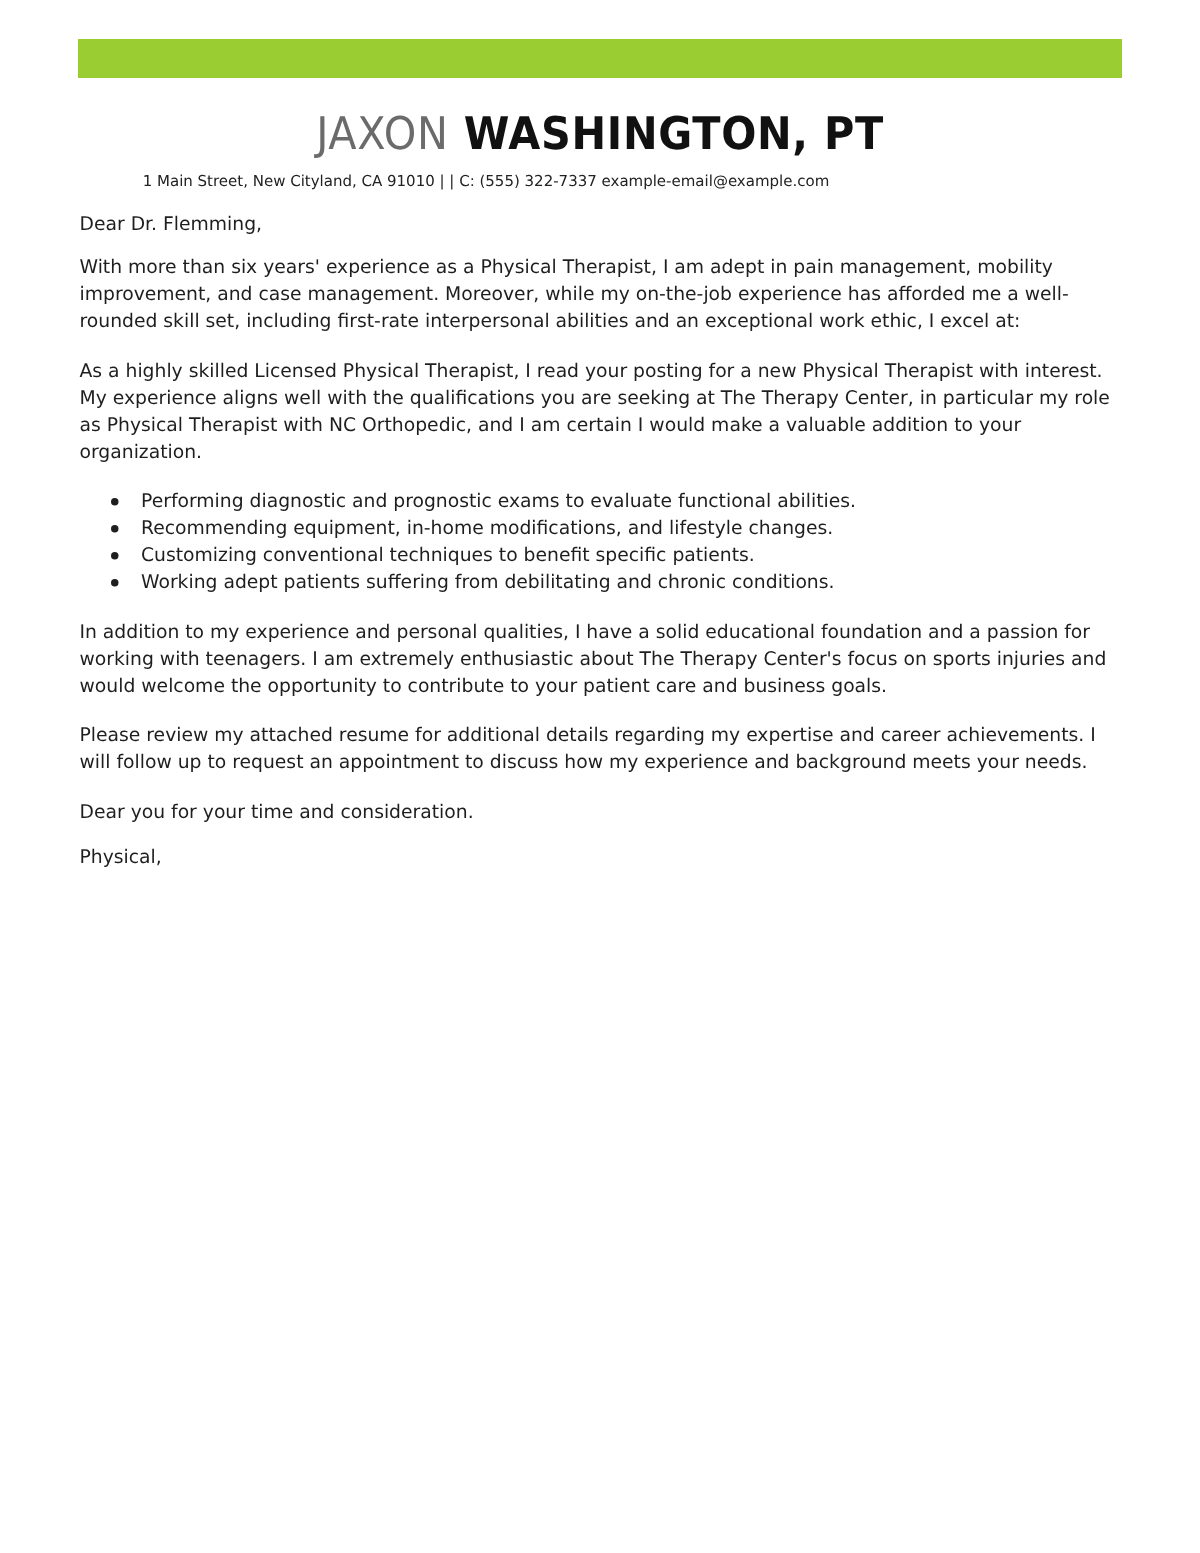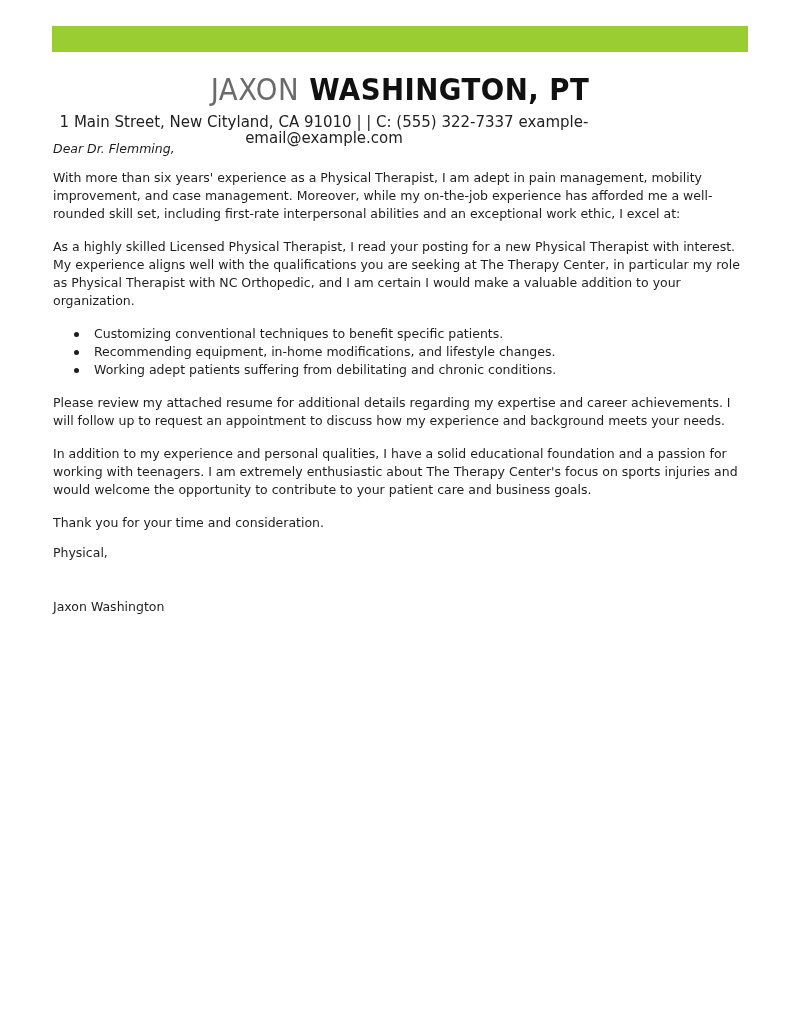--- a/index.html
+++ b/index.html
@@ -38,37 +38,37 @@
       transform-origin: center;
     }
     .name-first { color: #6b6b6b; font-weight: normal; }
     .name-last { color: #111111; }
     .contact-line {
       position: absolute;
       left: 0;
       top: 114px;
       width: 648px;
       text-align: center;
-      font-size: 15px;
+      font-size: 10px;
       line-height: 16px;
       color: #222;
     }
     .letter-body {
       position: absolute;
       left: 53px;
       top: 140px;
       width: 700px;
       font-size: 12.5px;
       line-height: 18px;
       color: #1e1e1e;
     }
     .letter-body p {
       margin: 0 0 15px 0;
     }
-    .salutation { margin-bottom: 11px !important; font-style: italic; }
+    .salutation { margin-bottom: 11px !important; }
     ul.skills {
       margin: 0 0 15px 0;
       padding: 0 0 0 41px;
       list-style: none;
     }
     ul.skills li {
       position: relative;
       line-height: 18px;
     }
     ul.skills li .bullet {
@@ -93,22 +93,22 @@
   <span class="name-last">WASHINGTON, PT</span>
 </div>
 
 <div class="contact-line">1 Main Street, New Cityland, CA 91010 | | C: (555) 322-7337 example-email@example.com</div>
 
 <div class="letter-body">
   <p class="salutation">Dear Dr. Flemming,</p>
   <p>With more than six years' experience as a Physical Therapist, I am adept in pain management, mobility improvement, and case management. Moreover, while my on-the-job experience has afforded me a well-rounded skill set, including first-rate interpersonal abilities and an exceptional work ethic, I excel at:</p>
   <p>As a highly skilled Licensed Physical Therapist, I read your posting for a new Physical Therapist with interest. My experience aligns well with the qualifications you are seeking at The Therapy Center, in particular my role as Physical Therapist with NC Orthopedic, and I am certain I would make a valuable addition to your organization.</p>
   <ul class="skills">
+    <li><span class="bullet"></span><span>Performing diagnostic and prognostic exams to evaluate functional abilities.</span></li>
+    <li><span class="bullet"></span><span>Recommending equipment, in-home modifications, and lifestyle changes.</span></li>
     <li><span class="bullet"></span><span>Customizing conventional techniques to benefit specific patients.</span></li>
-    <li><span class="bullet"></span><span>Recommending equipment, in-home modifications, and lifestyle changes.</span></li>
     <li><span class="bullet"></span><span>Working adept patients suffering from debilitating and chronic conditions.</span></li>
   </ul>
+  <p>In addition to my experience and personal qualities, I have a solid educational foundation and a passion for working with teenagers. I am extremely enthusiastic about The Therapy Center's focus on sports injuries and would welcome the opportunity to contribute to your patient care and business goals.</p>
   <p>Please review my attached resume for additional details regarding my expertise and career achievements. I will follow up to request an appointment to discuss how my experience and background meets your needs.</p>
-  <p>In addition to my experience and personal qualities, I have a solid educational foundation and a passion for working with teenagers. I am extremely enthusiastic about The Therapy Center's focus on sports injuries and would welcome the opportunity to contribute to your patient care and business goals.</p>
-  <p class="closing-thanks">Thank you for your time and consideration.</p>
+  <p class="closing-thanks">Dear you for your time and consideration.</p>
   <p class="closing-sign">Physical,</p>
-  <p>Jaxon Washington</p>
 </div>
 
 </body></html>

